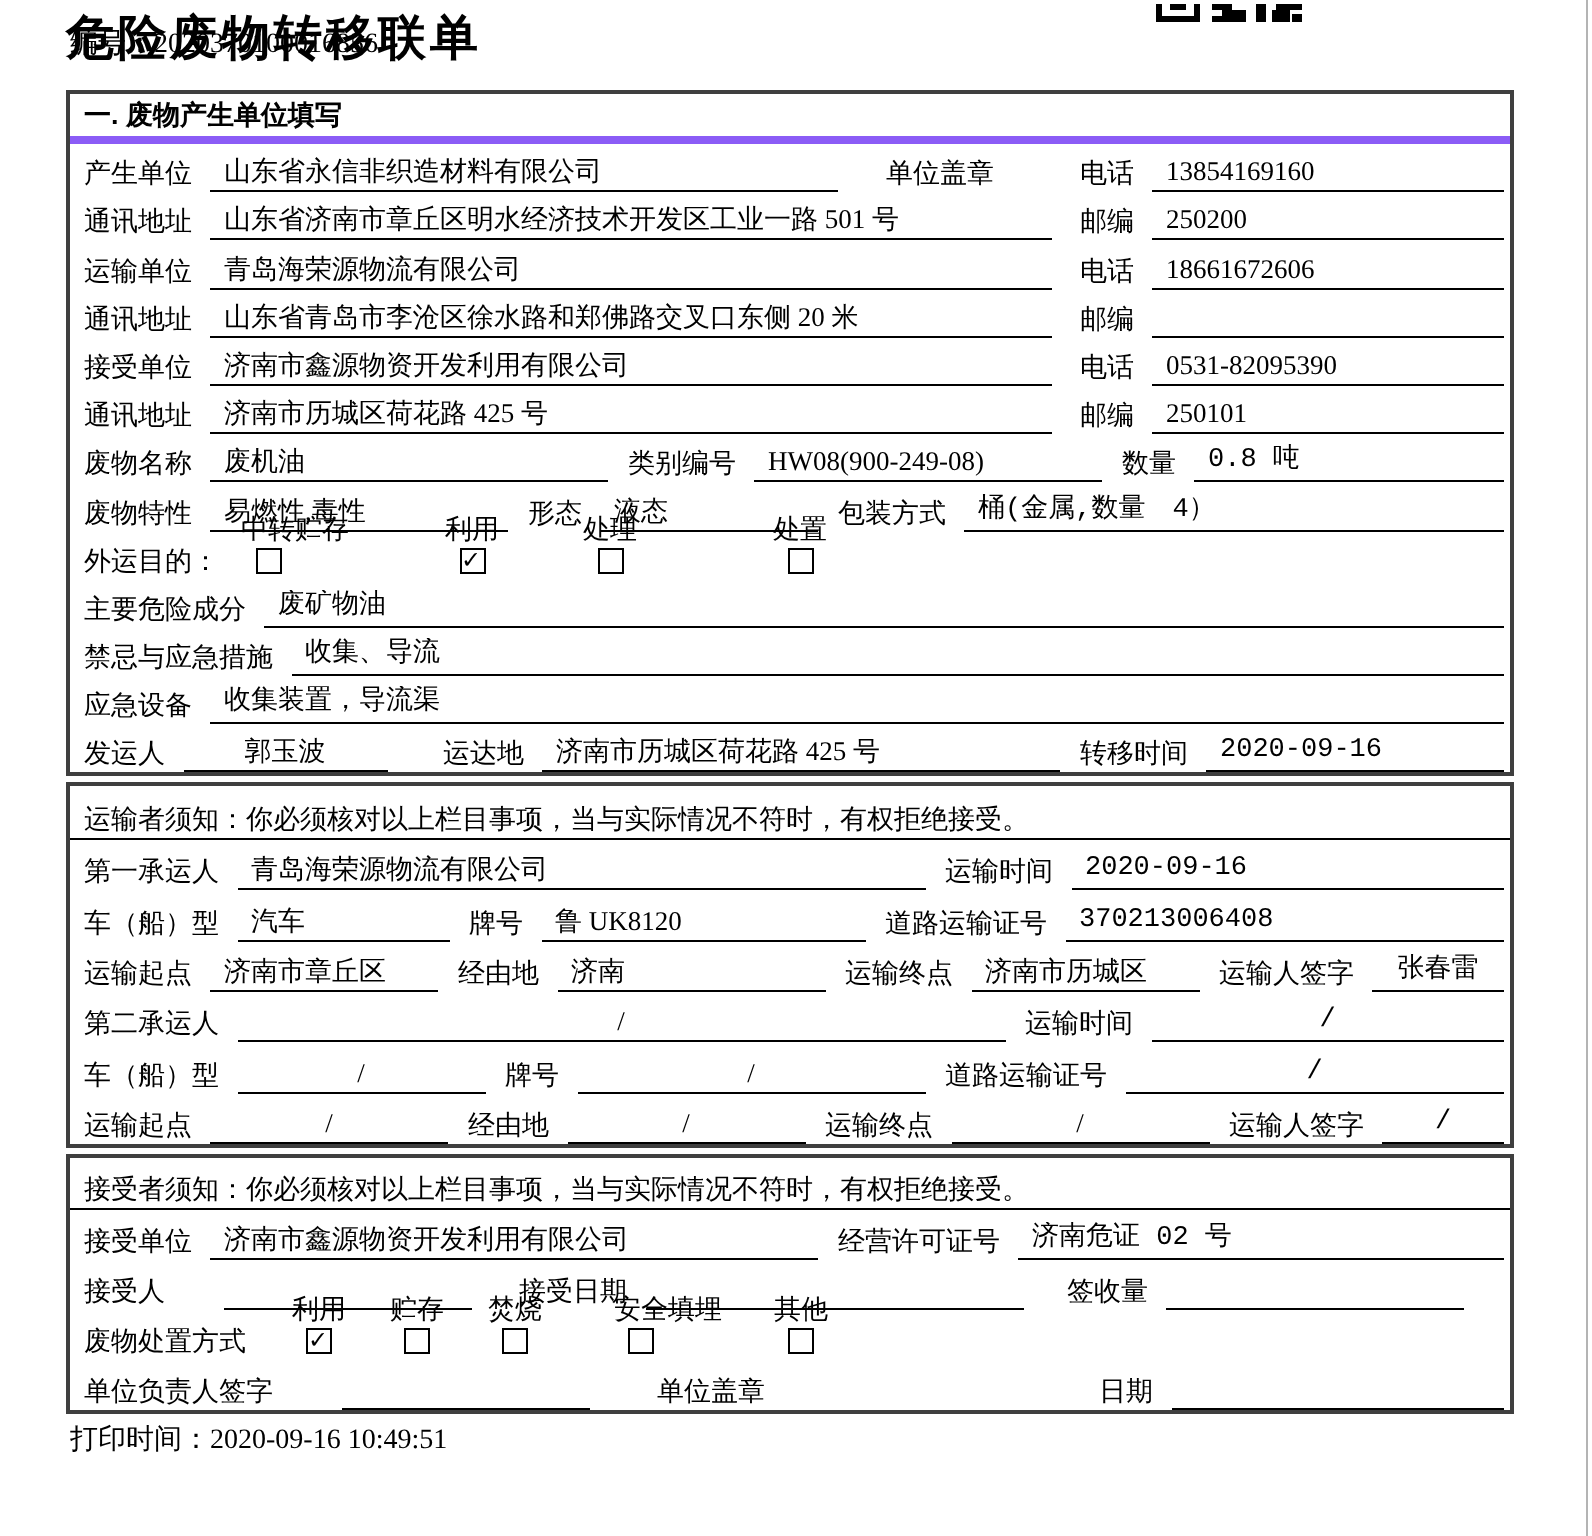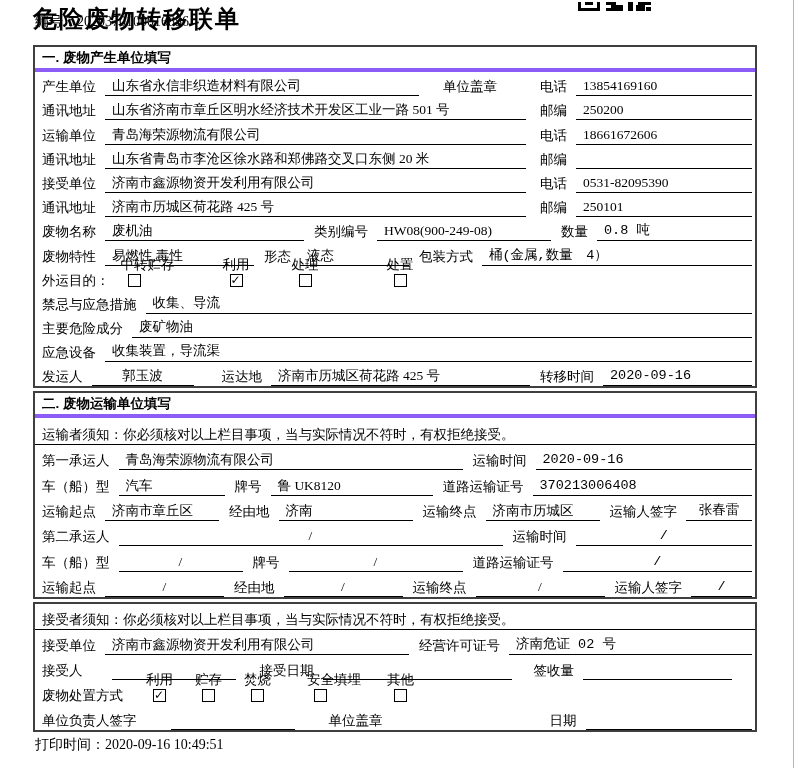--- a/index.html
+++ b/index.html
@@ -174,46 +174,45 @@
         <span>处理</span>
         <span class="cb"></span>
       </span>
       <span class="opt" style="margin-left:68px">
         <span>处置</span>
         <span class="cb"></span>
       </span>
     </div>
 
     <div class="row">
+      <span class="l">主要危险成分</span>
+      <span class="f g">废矿物油</span>
+    </div>
+
+    <div class="row">
       <span class="l">禁忌与应急措施</span>
       <span class="f g">收集、导流</span>
-    </div>
-
-    <div class="row">
-      <span class="l">主要危险成分</span>
-      <span class="f g">废矿物油</span>
     </div>
 
     <div class="row">
       <span class="l">应急设备</span>
       <span class="f g">收集装置，导流渠</span>
     </div>
 
     <div class="row">
       <span class="l">发运人</span>
       <span class="f ctr" style="width:88px">郭玉波</span>
       <span class="l" style="margin-left:18px">运达地</span>
       <span class="f" style="width:245px">济南市历城区荷花路 425 号</span>
       <span class="l">转移时间</span>
       <span class="f g">2020-09-16</span>
     </div>
   </div>
 
   <div class="box b2">
-    <div class="bh">二. 废物运输单位填写</div>
     <div class="notice">
       <span>运输者须知：你必须核对以上栏目事项，当与实际情况不符时，有权拒绝接受。</span>
     </div>
 
     <div class="row">
       <span class="l">第一承运人</span>
       <span class="f" style="width:330px">青岛海荣源物流有限公司</span>
       <span class="l">运输时间</span>
       <span class="f g">2020-09-16</span>
     </div>

